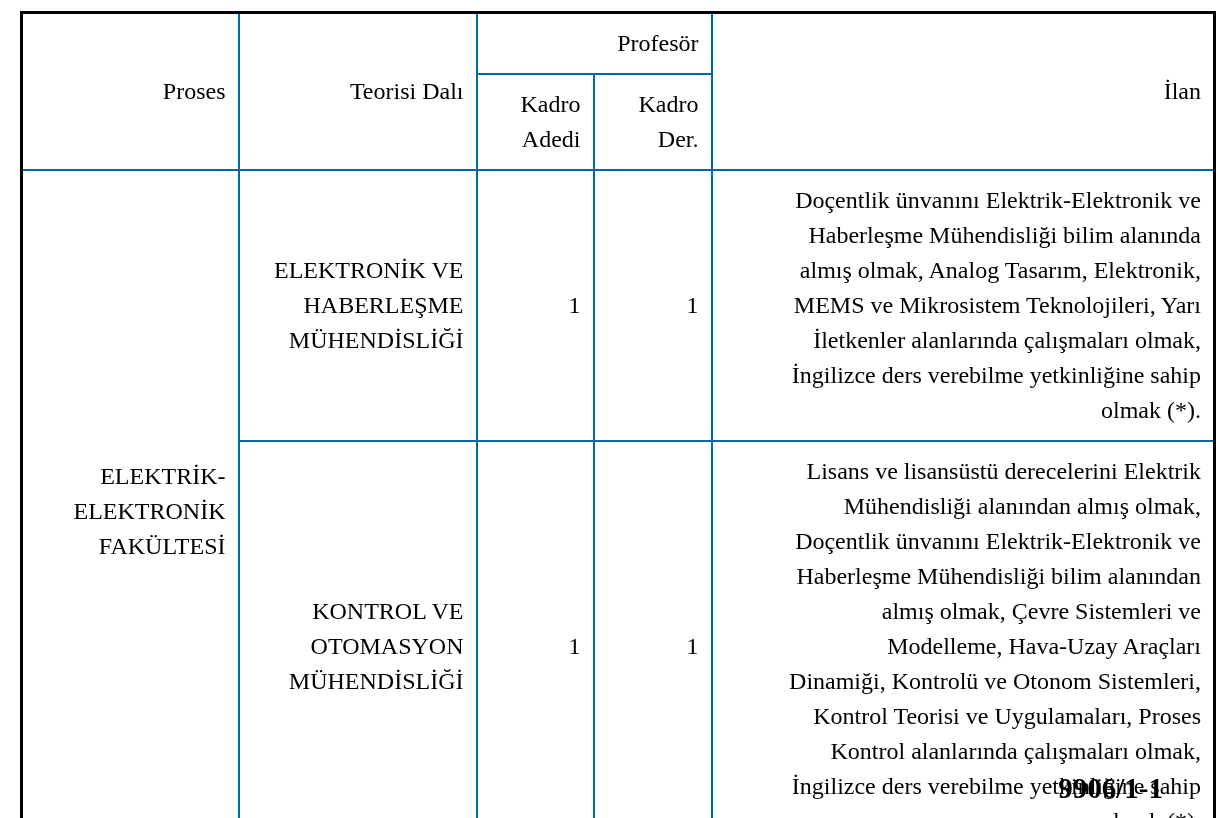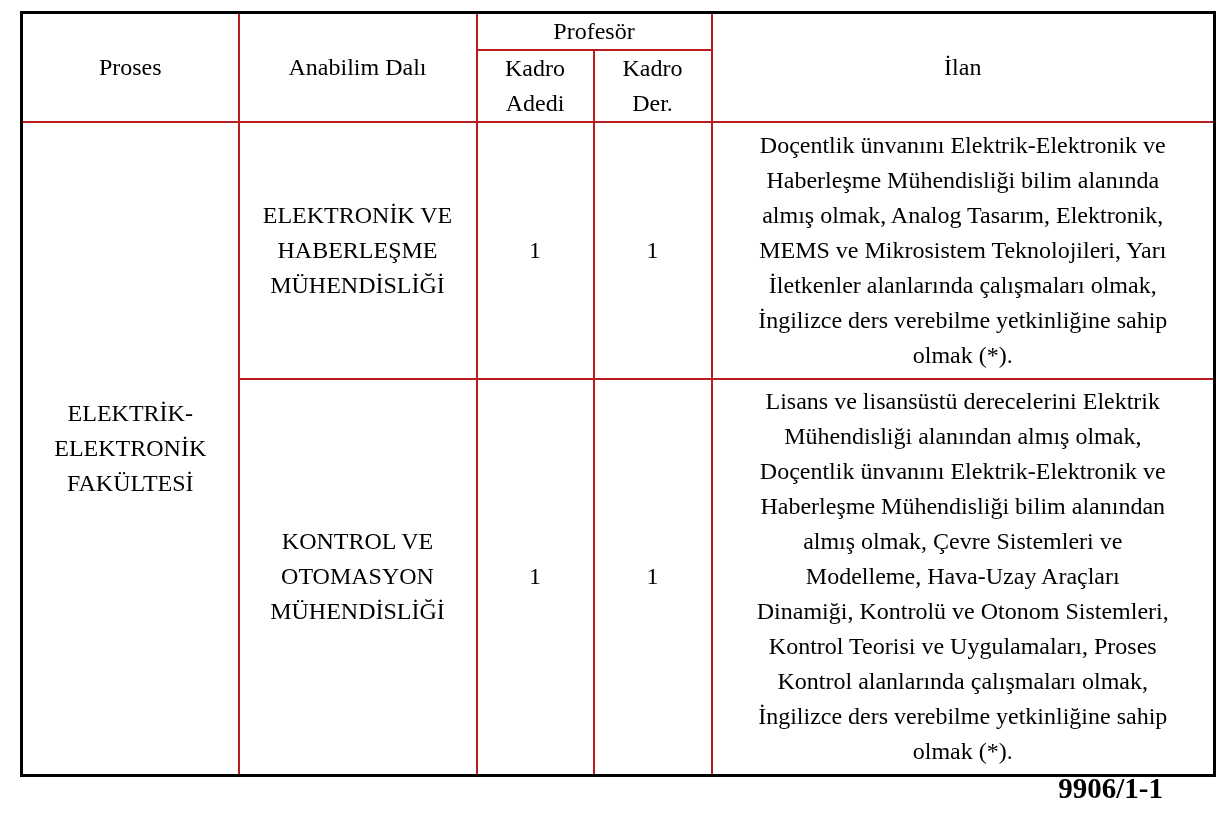--- a/index.html
+++ b/index.html
@@ -20,28 +20,28 @@
     position: absolute;
     left: 20px;
     top: 11px;
     width: 1193px;
     border-collapse: collapse;
     table-layout: fixed;
     border: 3px solid #000000;
   }
   table.announcement th,
   table.announcement td {
-    border: 2px solid #b91c1c;
+    border: 2px solid #0369a1;
     font-weight: normal;
     font-size: 24px;
     line-height: 35px;
-    padding: 0;
+    padding: 12px;
     overflow: hidden;
     white-space: pre-line;
-    text-align: center;
+    text-align: right;
     vertical-align: middle;
   }
   tr.header-row-top    { height: 36px; }
   tr.header-row-bottom { height: 71px; }
   tr.body-row-1        { height: 257px; }
   tr.body-row-2        { height: 396px; }
   th.hdr {
     font-size: 25px;
     line-height: 34px;
   }
@@ -78,21 +78,21 @@
     <colgroup>
       <col style="width:217px">
       <col style="width:238px">
       <col style="width:117px">
       <col style="width:118px">
       <col style="width:503px">
     </colgroup>
     <tbody>
       <tr class="header-row-top">
         <th class="hdr" rowspan="2">Proses</th>
-        <th class="hdr" rowspan="2">Anabilim Dalı</th>
+        <th class="hdr" rowspan="2">Teorisi Dalı</th>
         <th class="hdr" colspan="2">Profesör</th>
         <th class="hdr" rowspan="2">İlan</th>
       </tr>
       <tr class="header-row-bottom">
         <th class="hdr">Kadro
 Adedi</th>
         <th class="hdr">Kadro
 Der.</th>
       </tr>
       <tr class="body-row-1">

